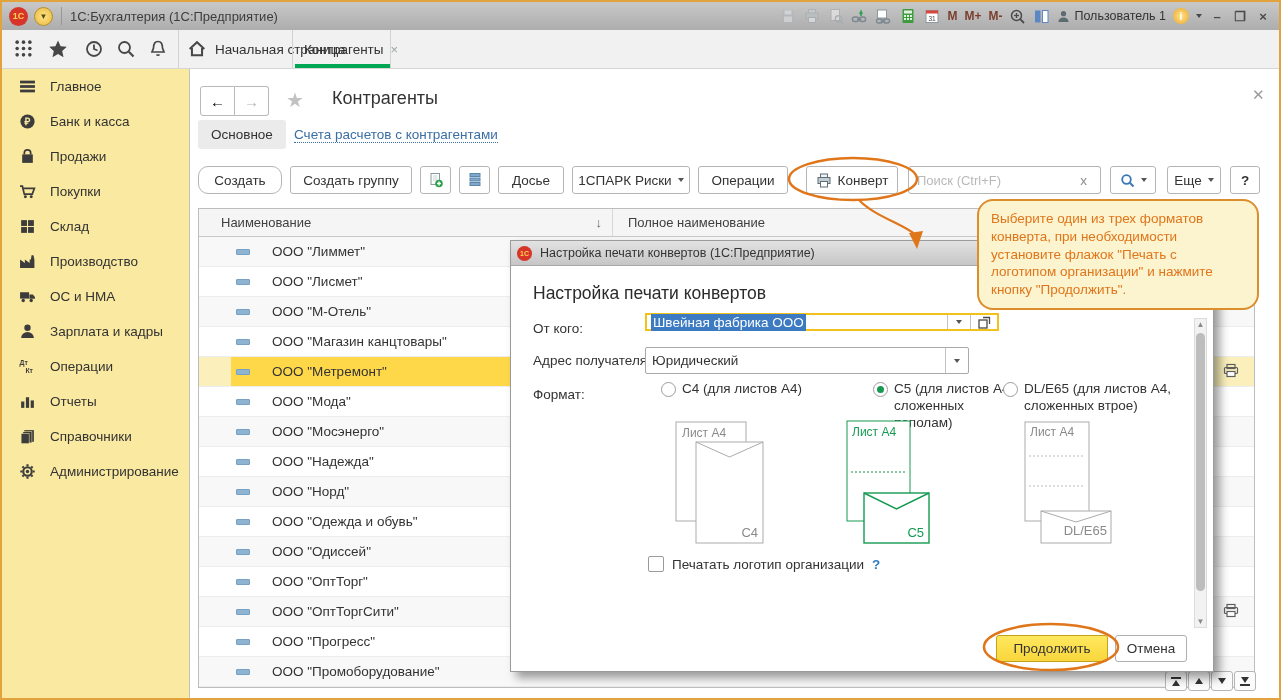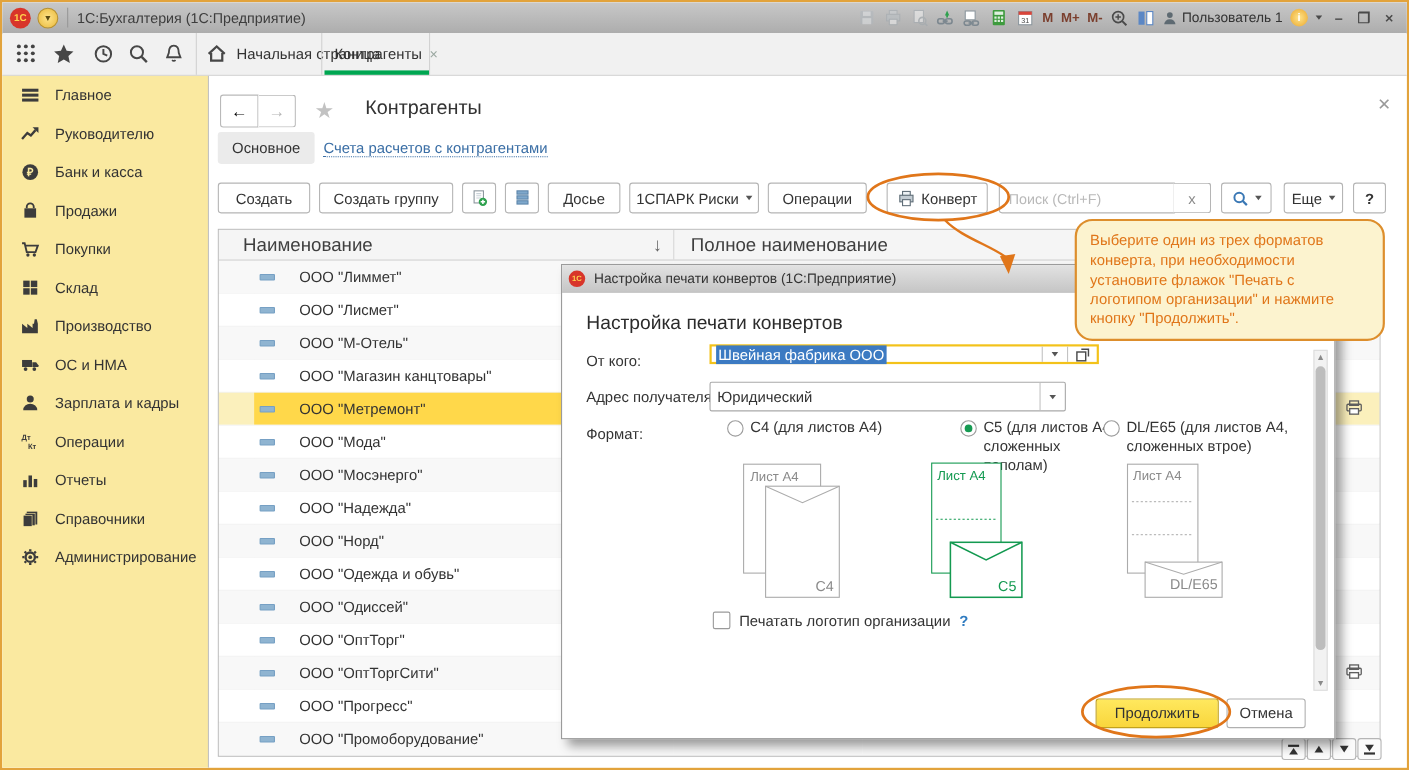--- a/index.html
+++ b/index.html
@@ -46,21 +46,21 @@
   .sublink{position:absolute;left:292px;top:125px;font-size:13.5px;color:#3A6EA5;border-bottom:1px dotted #3A6EA5;}
   
   .btn{position:absolute;top:164px;height:28px;box-sizing:border-box;background:#fff;border:1px solid #b5b5b5;border-radius:3px;
        font-size:13.5px;color:#333;display:flex;align-items:center;justify-content:center;gap:6px;}
   .caret{width:0;height:0;border-left:3.5px solid transparent;border-right:3.5px solid transparent;border-top:4.5px solid #555;}
   .search{position:absolute;left:906px;top:164px;width:160px;height:28px;box-sizing:border-box;border:1px solid #b5b5b5;
        border-radius:3px 0 0 3px;font-size:13px;padding:0 8px;color:#333;font-family:"Liberation Sans",sans-serif;}
   .search::placeholder{color:#b9b9b9;}
   
   .tbl{position:absolute;left:196px;top:206px;width:1057px;border:1px solid #bdbdbd;box-sizing:border-box;background:#fff;}
-  .thead{display:flex;height:27px;background:#f5f5f5;border-bottom:1px solid #c9c9c9;font-size:17px;color:#3f3f3f;}
+  .thead{display:flex;height:27px;background:#f5f5f5;border-bottom:1px solid #c9c9c9;font-size:13px;color:#3f3f3f;}
   .th{display:flex;align-items:center;box-sizing:border-box;border-right:1px solid #d8d8d8;position:relative;}
   .trow{display:flex;height:29px;border-bottom:1px solid #ededed;font-size:13.5px;color:#333;}
   .td{display:flex;align-items:center;box-sizing:border-box;height:100%;}
   .dash{width:12px;height:4px;background:#8FB4D1;border:1px solid #76A0C4;border-radius:1px;}
   
   .bnav{position:absolute;top:669px;width:22px;height:20px;background:#fbfbfb;border:1px solid #b5b5b5;border-radius:3px;
         box-sizing:border-box;display:flex;flex-direction:column;align-items:center;justify-content:center;gap:1px;}
   .tri-up{width:0;height:0;border-left:4.5px solid transparent;border-right:4.5px solid transparent;border-bottom:6px solid #333;}
   .tri-dn{width:0;height:0;border-left:4.5px solid transparent;border-right:4.5px solid transparent;border-top:6px solid #333;}
   .bbar{width:10px;height:2px;background:#333;}
@@ -257,29 +257,20 @@
               <rect x="1" y="6.7" width="14" height="2.6"></rect>
               <rect x="1" y="10.9" width="14" height="2.6"></rect>
             </g>
           </svg>
         </span>
         <span class="side-label">Главное</span>
       </div>
       <div class="side-item">
         <span class="side-icon">
           <svg width="17" height="17" viewBox="0 0 16 16">
-            <polyline points="1,12.5 5.5,7.5 8.5,9.5 12.5,5" fill="none" stroke="#3C3C3C" stroke-width="2"></polyline>
-            <polygon points="10,2.5 15,2.5 15,7.5" fill="#3C3C3C"></polygon>
-          </svg>
-        </span>
-        <span class="side-label">Руководителю</span>
-      </div>
-      <div class="side-item">
-        <span class="side-icon">
-          <svg width="17" height="17" viewBox="0 0 16 16">
             <circle cx="8" cy="8" r="6.7" fill="#3C3C3C"></circle>
             <text x="8" y="11.3" font-size="9.5" font-weight="bold" fill="#FAE9A0" text-anchor="middle" font-family="Liberation Sans">₽</text>
           </svg>
         </span>
         <span class="side-label">Банк и касса</span>
       </div>
       <div class="side-item">
         <span class="side-icon">
           <svg width="17" height="17" viewBox="0 0 16 16">
             <path d="M5,6 V4.8 a3,3 0 0 1 6,0 V6" fill="none" stroke="#3C3C3C" stroke-width="1.6"></path>
@@ -396,21 +387,21 @@
     <div class="navbtn first">←</div>
     <div class="navbtn last">→</div>
   </div>
   <div class="page-star">★</div>
   <div class="page-title">Контрагенты</div>
   <div class="content-close">✕</div>
 
   <div class="subtab">Основное</div>
   <a class="sublink">Счета расчетов с контрагентами</a>
 
-  <div class="btn" style="left:196px;width:84px;">
+  <div class="btn" style="left:196px;width:84px;border-radius:10px;">
       <span>Создать</span>
     </div>
   <div class="btn" style="left:288px;width:122px;">
       <span>Создать группу</span>
     </div>
   <div class="btn" style="left:418px;width:31px;">
     <svg width="16" height="16" viewBox="0 0 16 16">
         <rect x="3" y="1.5" width="8.5" height="11" fill="#fff" stroke="#8d979e"></rect>
         <g stroke="#c9d2d8">
           <line x1="5" y1="4" x2="9.5" y2="4"></line>

